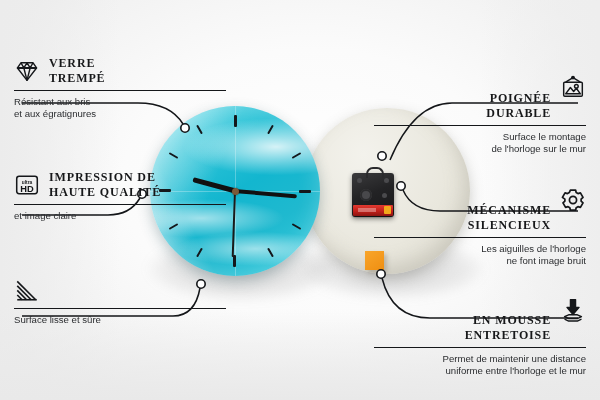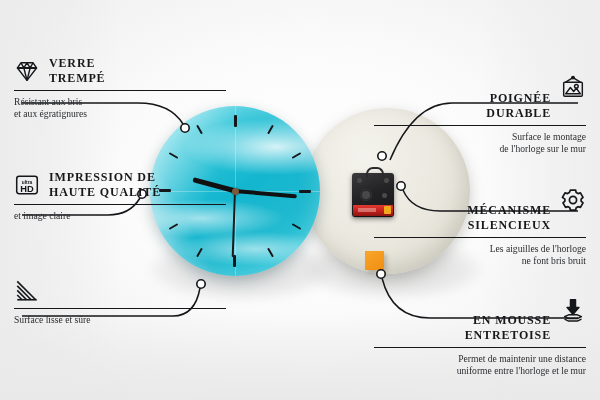--- a/index.html
+++ b/index.html
@@ -93,21 +93,21 @@
   .feature{position:absolute;width:212px;}
   .feature .head{display:flex;align-items:center;gap:9px;}
   .feature.right .head{justify-content:flex-end;}
   .feature .title{
     font-family:"Liberation Serif",serif;font-weight:bold;font-size:12px;letter-spacing:.85px;
     color:#17181a;line-height:14.5px;text-transform:uppercase;
   }
   .feature.right .title{text-align:right;margin-top:35px;}
   .feature .rule{height:0;border-top:1.6px solid #15171a;margin:5px 0 5px 0;}
   .feature .desc{
-    font-family:Liberation Serif, serif;font-size:9.6px;line-height:11.6px;color:#2b2d30;
+    font-family:Liberation Sans, sans-serif;font-size:9.6px;line-height:11.6px;color:#2b2d30;
   }
   .feature.right .desc{text-align:right;}
   .ic{width:26px;height:26px;flex:0 0 26px;display:block;}
 
   
   #f-verre{left:14px;top:56px;}
   #f-impression{left:14px;top:170px;}
   #f-bords{left:14px;top:277px;}
   #f-poignee{left:374px;top:56px;}
   #f-mecanisme{left:374px;top:168px;}
@@ -298,21 +298,21 @@
       <svg class="ic" viewBox="0 0 24 24">
         <g fill="none" stroke="#15171a" stroke-width="1.6" stroke-linejoin="round">
           <path d="M9.6,2.8 h4.8 l.55,2.35 1.6,.95 2.3,-.72 2.4,4.16 -1.75,1.63 v1.9 l1.75,1.63 -2.4,4.16 -2.3,-.72 -1.6,.95 -.55,2.35 h-4.8 l-.55,-2.35 -1.6,-.95 -2.3,.72 -2.4,-4.16 1.75,-1.63 v-1.9 L2.25,9.54 4.65,5.38 6.95,6.1 8.55,5.15 Z"></path>
           <circle cx="12" cy="12" r="3.3"></circle>
         </g>
       </svg>
     </div>
     <div class="rule"></div>
     <div class="desc">
       <div>Les aiguilles de l'horloge</div>
-      <div>ne font bris bruit</div>
+      <div>ne font image bruit</div>
     </div>
   </div>
 
   <div class="feature right" id="f-entretoise">
     <div class="head">
       <div class="title">
         <div>EN MOUSSE</div>
         <div>ENTRETOISE</div>
       </div>
       <svg class="ic" viewBox="0 0 24 24">

